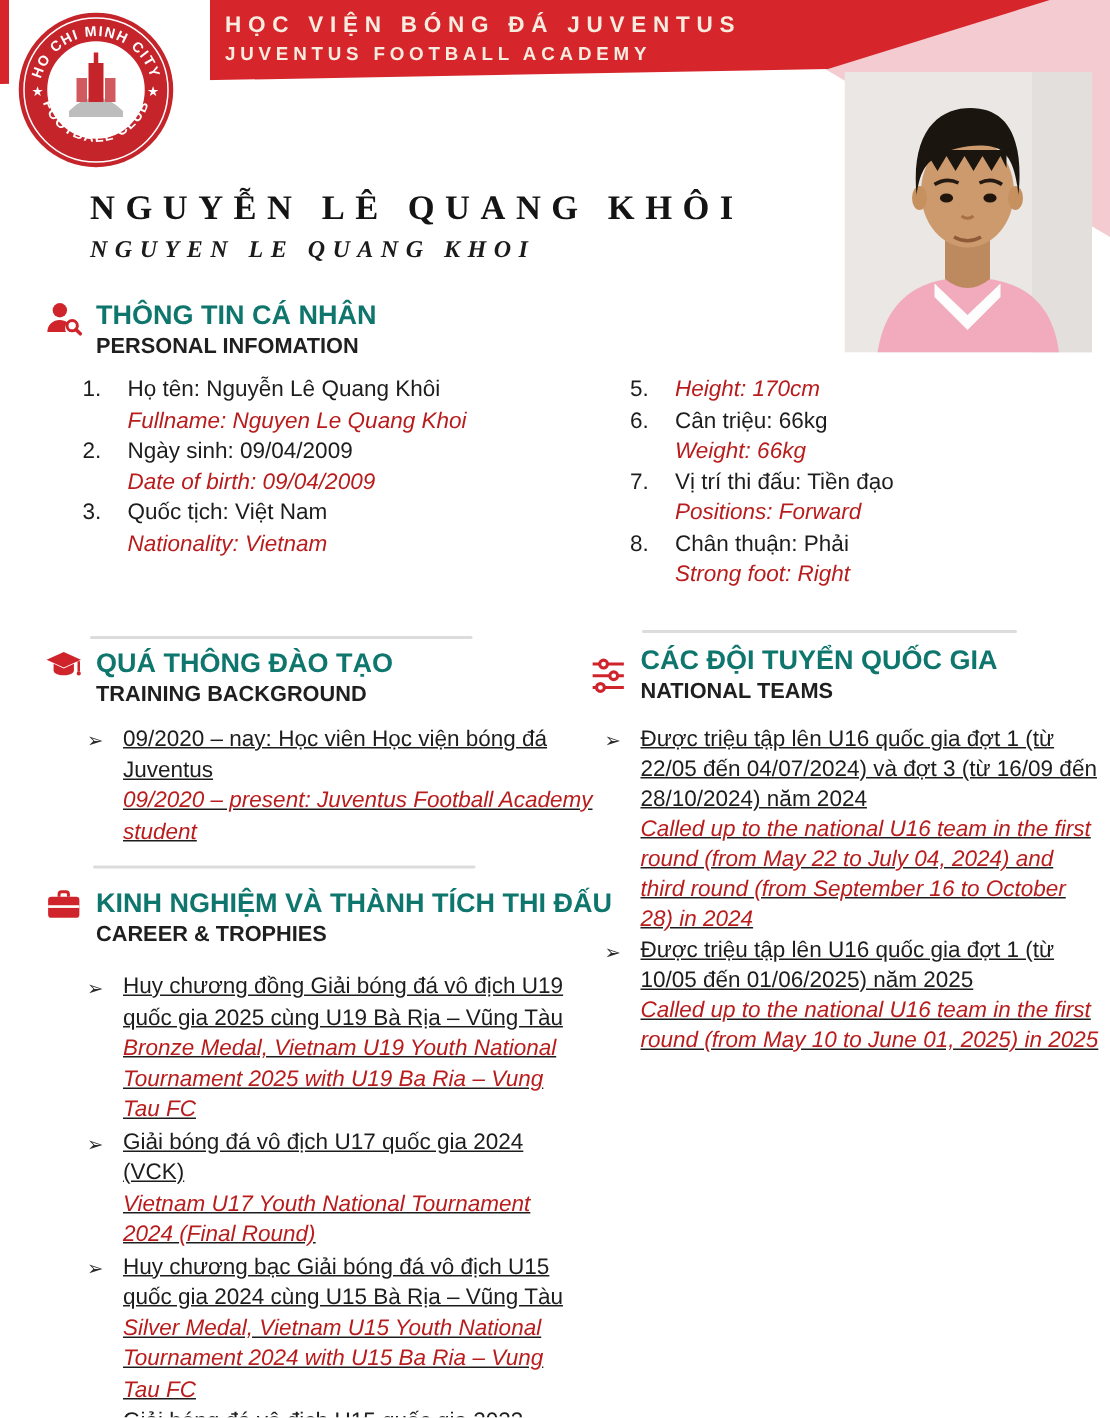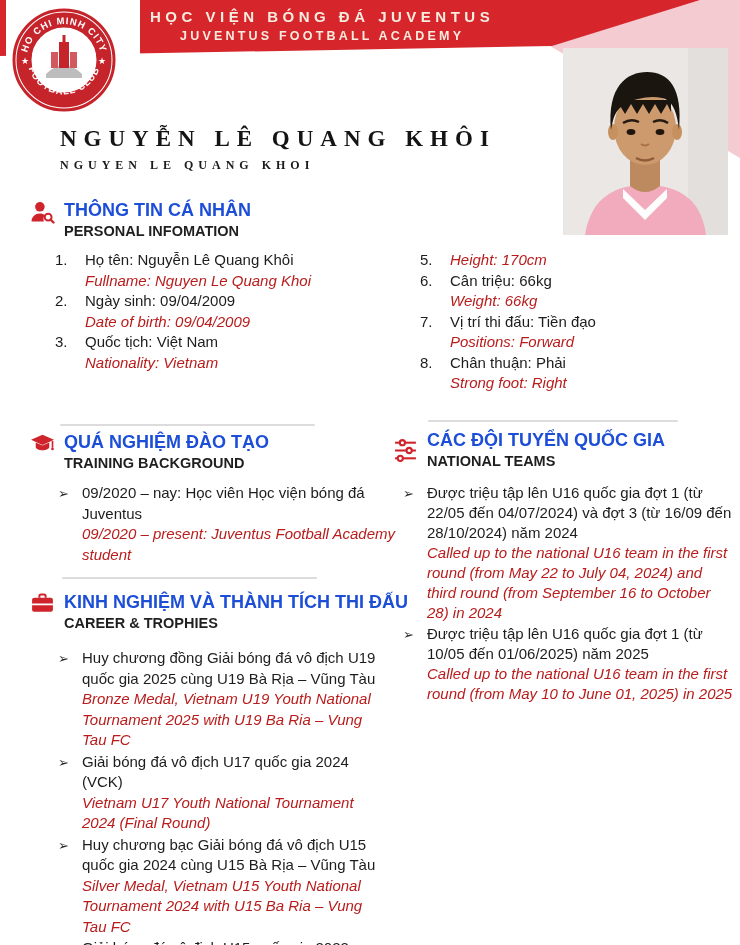--- a/index.html
+++ b/index.html
@@ -8,46 +8,46 @@
     font-family:"Liberation Sans",sans-serif;color:#1d1d1d;
   }
   
   .band-svg{position:absolute;top:0;left:0;}
   .badge{position:absolute;top:8px;left:12px;width:104px;height:104px;}
   .header-titles{position:absolute;left:150px;top:8px;}
   .header-title-vi{
     font-size:15px;font-weight:bold;letter-spacing:4.5px;color:#f7ecdf;white-space:nowrap;
   }
   .header-title-en{
-    font-size:12.5px;font-weight:bold;letter-spacing:3.2px;color:#f7ecdf;margin-top:4px;white-space:nowrap;text-align:center;
+    font-size:12.5px;font-weight:bold;letter-spacing:3.2px;color:#f7ecdf;margin-top:4px;white-space:nowrap;
   }
   .photo{position:absolute;left:563px;top:48px;width:165px;height:187px;}
   
   .name-block{position:absolute;left:60px;top:126px;font-family:"Liberation Serif",serif;}
   .name-vi{font-size:23px;font-weight:bold;letter-spacing:7px;color:#141414;white-space:nowrap;}
-  .name-en{font-size:12px;font-weight:bold;letter-spacing:5px;color:#1b1b1b;margin-top:6px;white-space:nowrap;}
+  .name-en{font-size:16px;font-weight:bold;font-style:italic;letter-spacing:5px;color:#1b1b1b;margin-top:6px;white-space:nowrap;}
   
   .sec-head{position:absolute;display:flex;align-items:flex-start;}
   .sec-icon{width:25px;height:25px;margin-right:9px;flex:0 0 auto;margin-top:1px;}
-  .sec-title{font-size:18px;font-weight:bold;color:#1d4ed8;line-height:24px;white-space:nowrap;}
+  .sec-title{font-size:18px;font-weight:bold;color:#0f766e;line-height:24px;white-space:nowrap;}
   .sec-sub{font-size:14.5px;font-weight:bold;color:#1f1f1f;line-height:19px;white-space:nowrap;}
   
   .divider{position:absolute;height:2px;background:#dcdcdc;border-radius:1px;}
   
   .plist{position:absolute;font-size:15px;line-height:20.5px;}
   .pitem{display:flex;}
   .pnum{width:30px;flex:0 0 auto;}
   .ptext{flex:1;}
   .vi{display:block;color:#1d1d1d;}
   .en{display:block;font-style:italic;color:#b91c1c;}
   
   .blist{position:absolute;font-size:15px;line-height:20.5px;}
   .bitem{display:flex;margin-bottom:1px;}
   .bullet{width:24px;flex:0 0 auto;font-size:13px;color:#2a2a2a;padding-top:1px;}
-  .btext{flex:1;}
+  .btext{flex:1;text-decoration:underline;}
 </style>
 </head>
 <body>
 
 <div class="page">
 
   <svg class="band-svg" width="740" height="170" viewBox="0 0 740 170">
     <polygon points="700,0 740,0 740,158 550,46" fill="#f3cbd1"></polygon>
     <polygon points="0,0 700,0 552,46 0,56" fill="#d6262c"></polygon>
     <rect x="6" y="0" width="134" height="70" fill="#ffffff"></rect>
@@ -183,21 +183,21 @@
   <div class="divider" style="left:62px;top:577px;width:255px;"></div>
 
   <div class="sec-head" style="left:30px;top:430px;">
     <svg class="sec-icon" viewBox="0 0 24 24" fill="#cf242b">
       <path d="M12 3.5 23 8.5 12 13.5 1 8.5z"></path>
       <path d="M5.5 11v4.3c0 1.7 2.9 3.1 6.5 3.1s6.5-1.4 6.5-3.1V11L12 14z"></path>
       <line x1="21.6" y1="9.5" x2="21.6" y2="16" stroke="#cf242b" stroke-width="1.6"></line>
       <circle cx="21.6" cy="17.2" r="1.3"></circle>
     </svg>
     <div>
-      <div class="sec-title">QUÁ NGHIỆM ĐÀO TẠO</div>
+      <div class="sec-title">QUÁ THÔNG ĐÀO TẠO</div>
       <div class="sec-sub">TRAINING BACKGROUND</div>
     </div>
   </div>
 
   <div class="blist" style="left:58px;top:483px;width:345px;">
 
       <div class="bitem">
         <span class="bullet">➢</span>
         <span class="btext">
           <span class="vi">09/2020 – nay: Học viên Học viện bóng đá Juventus</span>

